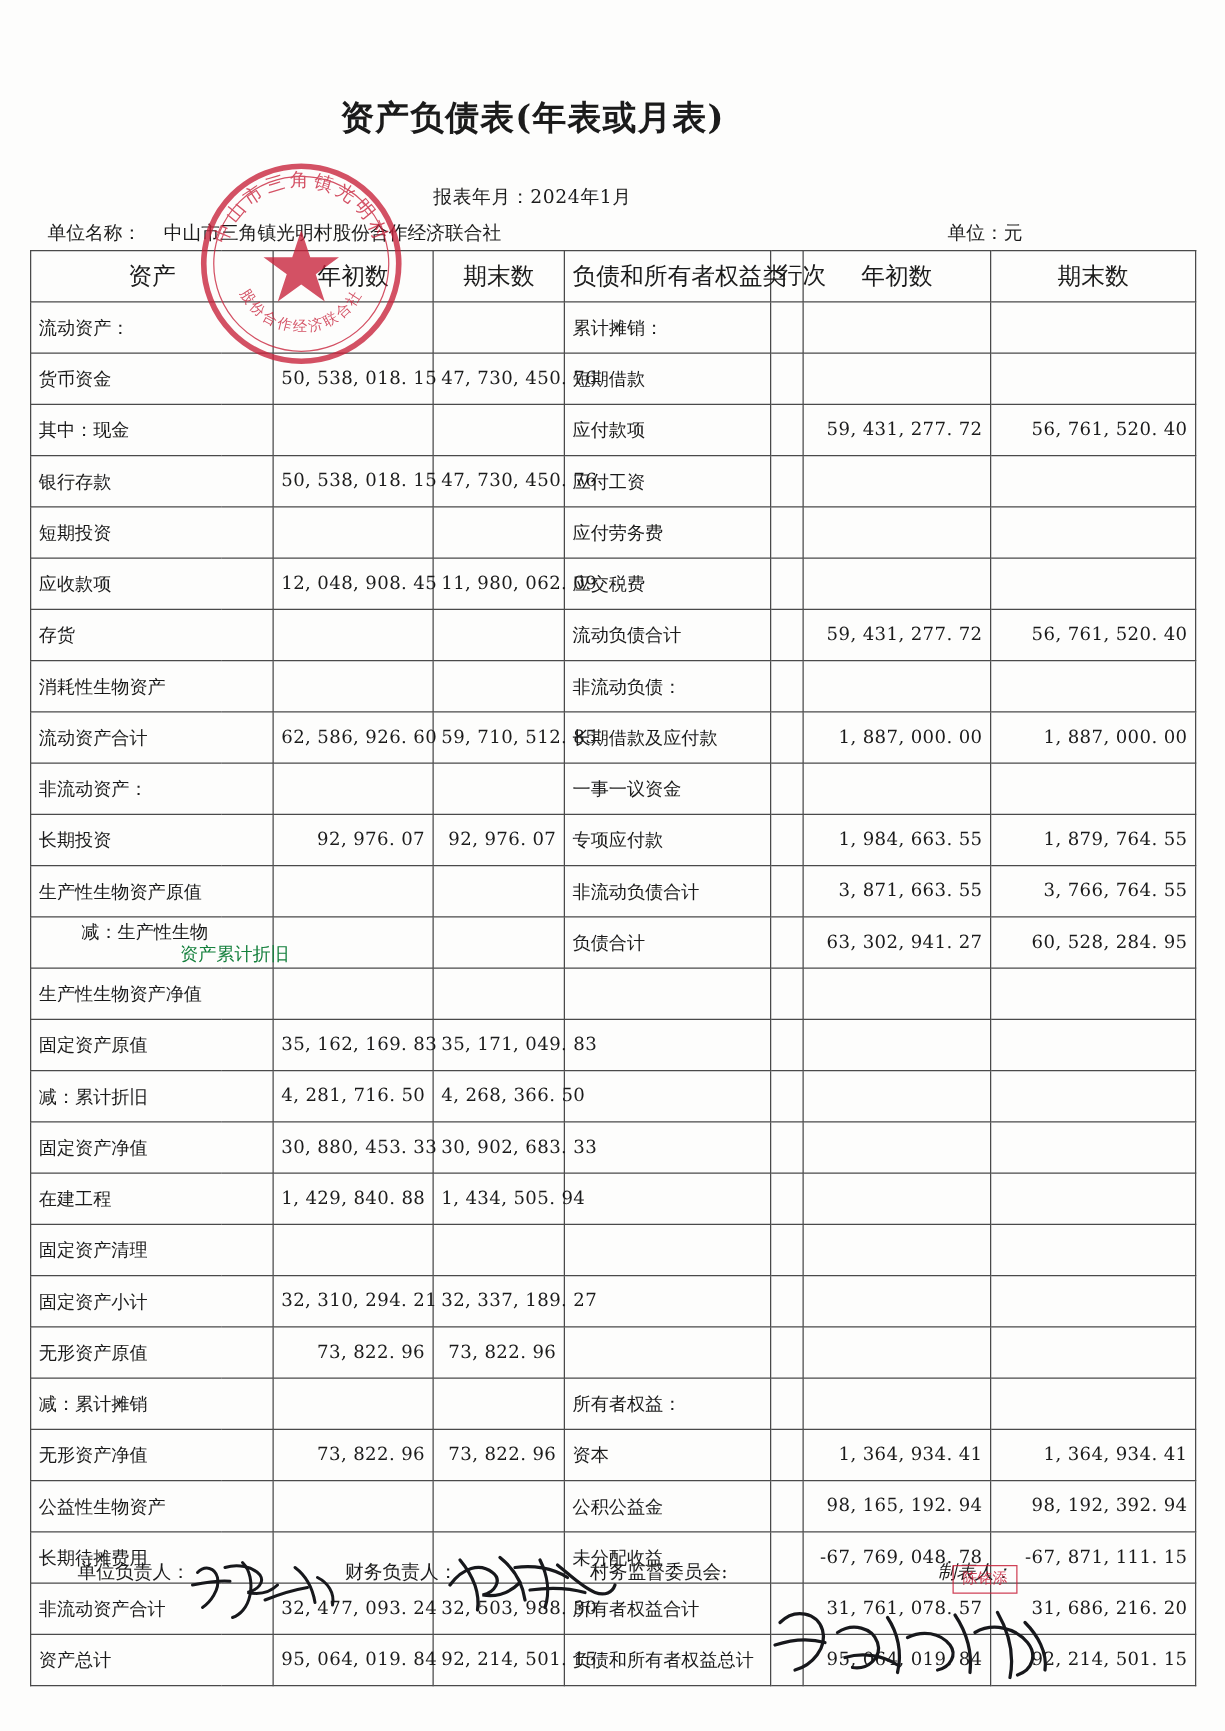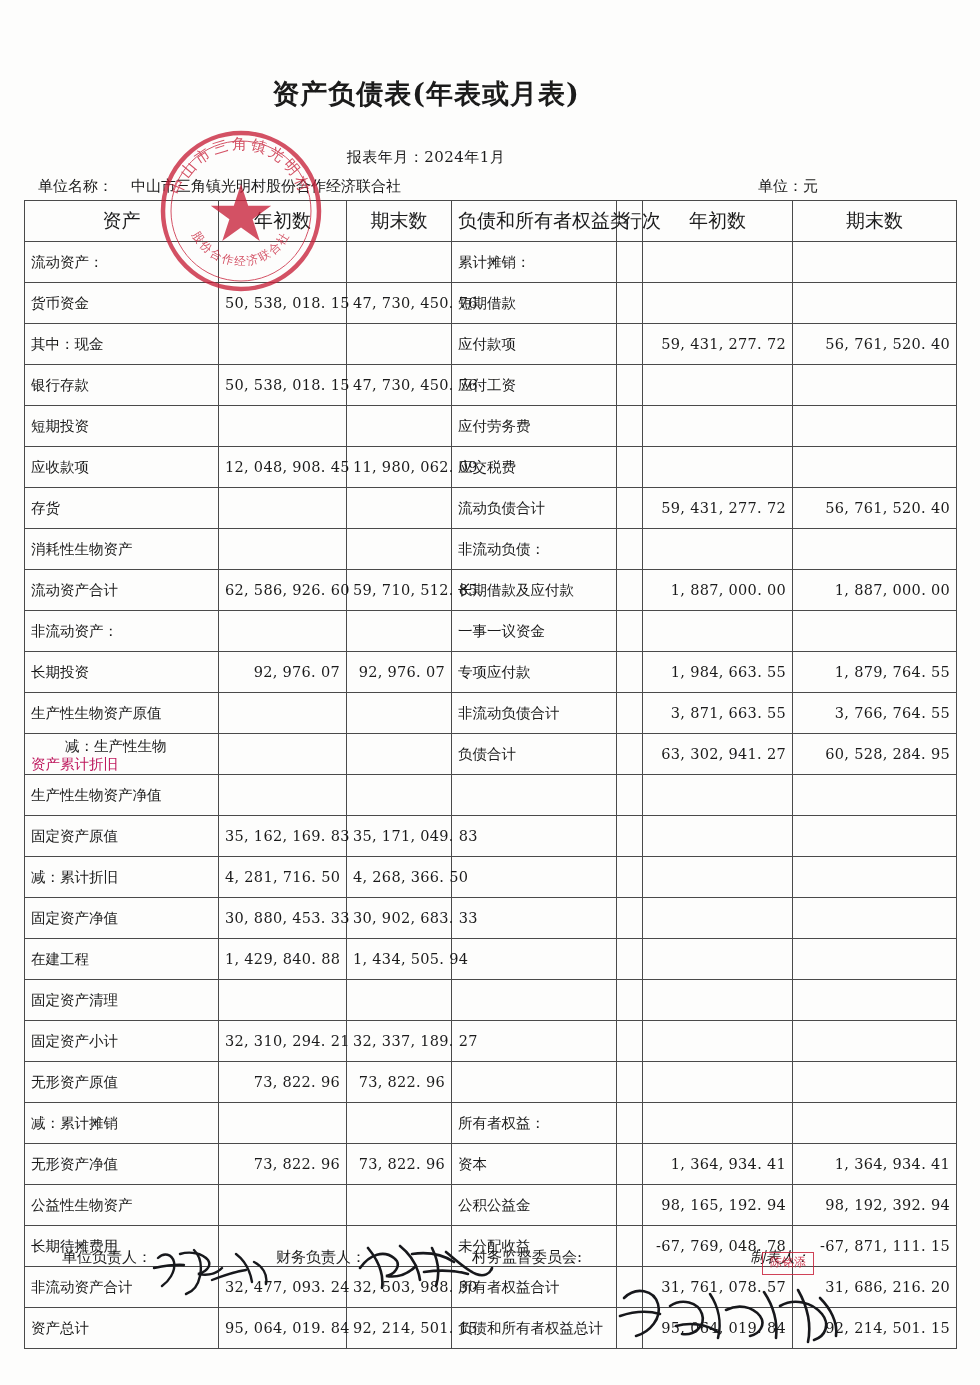--- a/index.html
+++ b/index.html
@@ -101,21 +101,21 @@
     font-size:14.5px;
     position:relative;
   }
   td.overflow-label .of-inner {
     position:absolute;
     left:6px; top:3px;
     width:200px;
     text-align:left;
   }
   td.overflow-label .of-inner .l1 { display:block; padding-left:34px; }
-  td.overflow-label .of-inner .l2 { display:block; padding-left:0px; color:#be185d; }
+  td.overflow-label .of-inner .l2 { display:block; padding-left:0px; color:#15803d;text-align:right; }
 
   
   .footer {
     position:absolute;
     left:24px; top:1248px;
     width:932px;
     height:120px;
     font-size:15px;
   }
   .sig { position:absolute; top:0; white-space:nowrap; }

